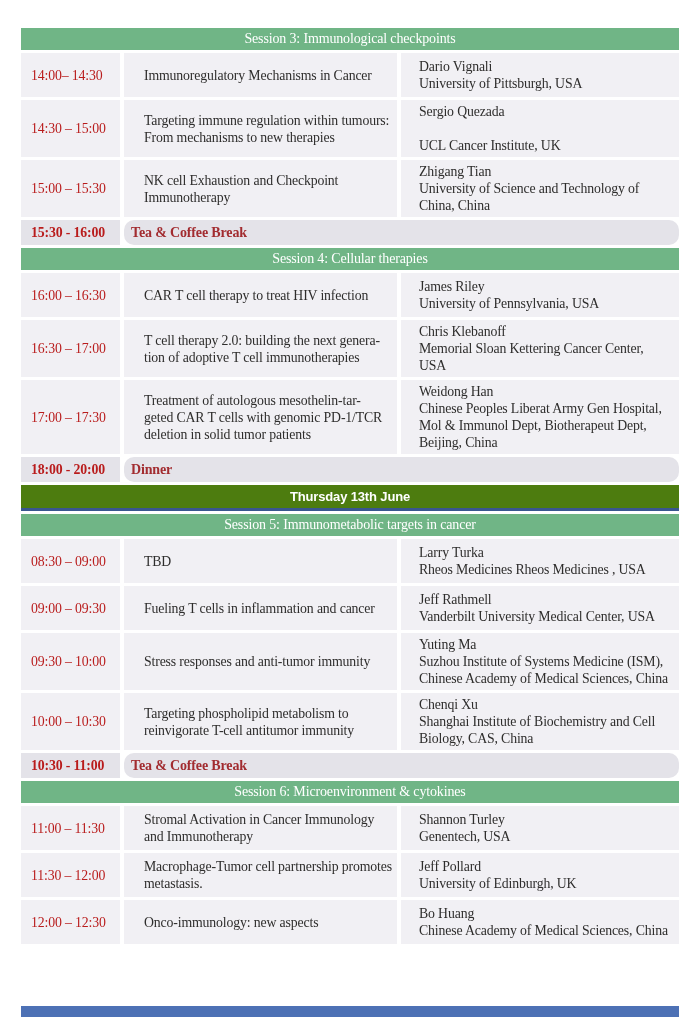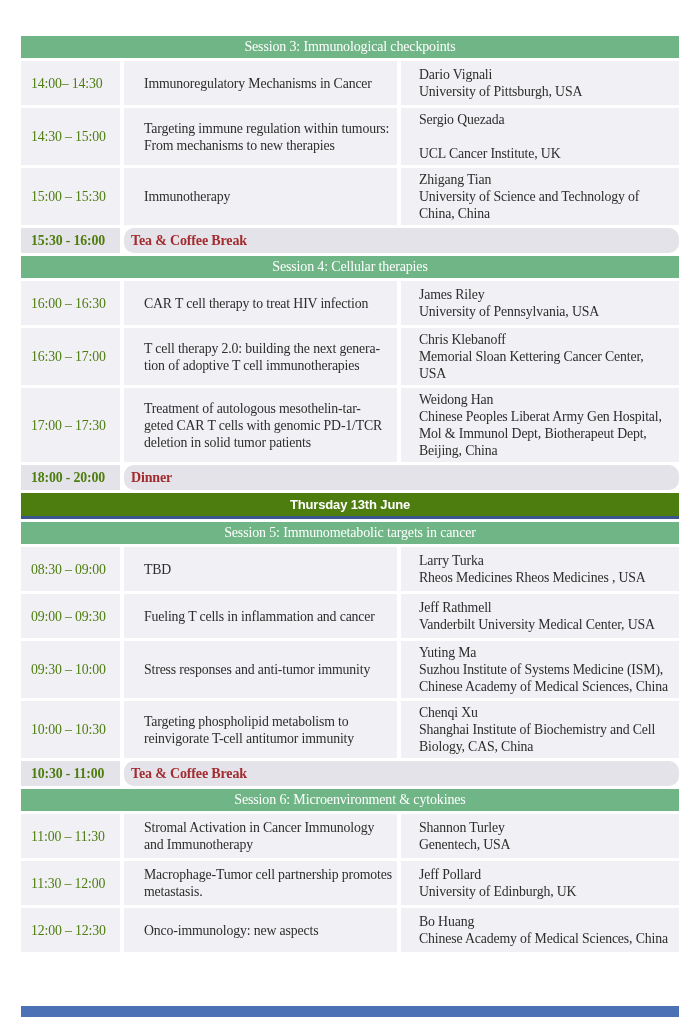--- a/index.html
+++ b/index.html
@@ -1,21 +1,21 @@
 <!DOCTYPE html>
 <html><head>
 <meta charset="utf-8">
 <style>
   html,body { margin:0; padding:0; background:#ffffff; }
   .page {
     position:relative; width:700px; height:1019px; background:#ffffff;
     font-family:"Liberation Serif","DejaVu Serif",serif;
     letter-spacing:-0.15px; overflow:hidden;
   }
-  .schedule { position:absolute; left:21px; top:36px; width:658px; }
+  .schedule { position:absolute; left:21px; top:28px; width:658px; }
 
   .band {
     height:22px; line-height:22px; text-align:center; color:#ffffff;
     margin-bottom:3px; font-size:14px;
   }
   .band.session { background:#70b586; }
   .band.day {
     background:#4d7c0f; border-bottom:3px solid #39568f;
     height:23px; line-height:23px;
     font-family:"Liberation Sans",sans-serif; font-weight:bold; font-size:13px;
@@ -24,21 +24,21 @@
   .row { display:grid; grid-template-columns:99px 273px 278px; column-gap:4px; margin-bottom:3px; }
   .row.break { grid-template-columns:99px 555px; }
 
   .cell {
     background:#f1f0f4; box-sizing:border-box; color:#2e2d2c;
     display:flex; flex-direction:column; justify-content:center;
     padding:3px 4px; font-size:13.8px; min-height:44px;
   }
   .row.break .cell { background:#e4e3e9; min-height:25px;font-weight:bold; }
 
-  .cell.time  { padding-left:10px; color:#4d7c0f; }
+  .cell.time  { padding-left:10px; color:#b91c1c; }
   .cell.title { padding-left:20px; }
   .cell.speaker { padding-left:18px; padding-right:2px; }
 
   .line { min-height:17px; line-height:17px; white-space:nowrap; }
 
   .break-label { color:#a22c30; padding-left:7px;border-radius:10px; }
   .break-label .line { font-size:14px; }
 
   .partial-band {
     position:absolute; left:21px; top:1006px; width:658px; height:11px;
@@ -75,20 +75,21 @@
           <div class="line">Sergio Quezada</div>
           <div class="line"></div>
           <div class="line">UCL Cancer Institute, UK</div>
         </div>
       </div>
       <div class="row">
         <div class="cell time">
           <div class="line">15:00 – 15:30</div>
         </div>
         <div class="cell title">
+          <div class="line">NK cell Exhaustion and Checkpoint</div>
           <div class="line">Immunotherapy</div>
         </div>
         <div class="cell speaker">
           <div class="line">Zhigang Tian</div>
           <div class="line">University of Science and Technology of</div>
           <div class="line">China, China</div>
         </div>
       </div>
       <div class="row break">
         <div class="cell time">

